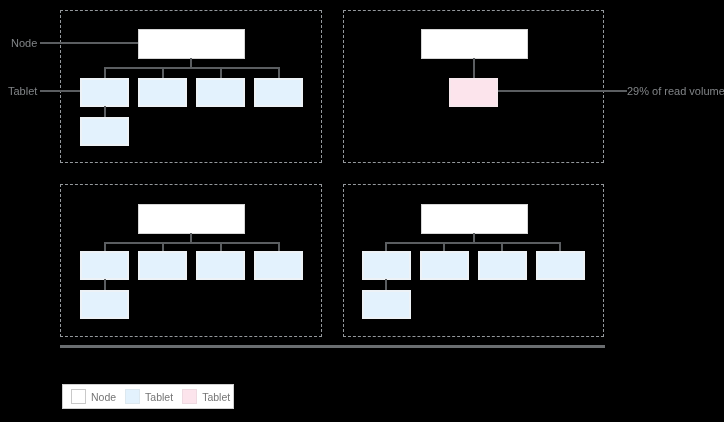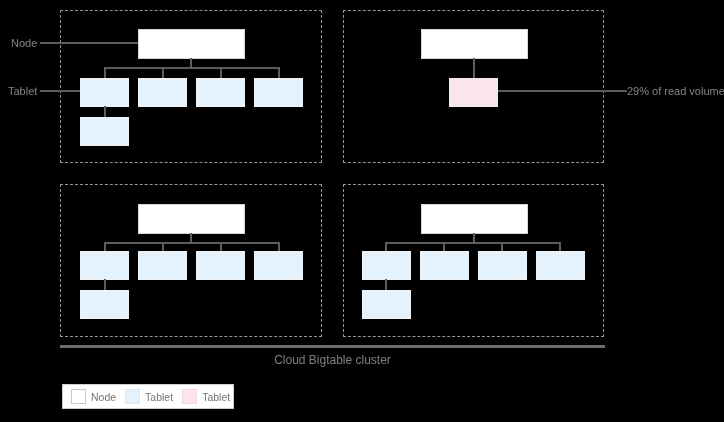--- a/index.html
+++ b/index.html
@@ -156,21 +156,20 @@
   <div class="line" style="left:501px;top:242px;width:2px;height:10px"></div>
   <div class="line" style="left:559px;top:242px;width:2px;height:10px"></div>
   <div class="tablet-box" style="left:362px;top:251px"></div>
   <div class="tablet-box" style="left:420px;top:251px"></div>
   <div class="tablet-box" style="left:478px;top:251px"></div>
   <div class="tablet-box" style="left:536px;top:251px"></div>
   <div class="line" style="left:385px;top:279px;width:2px;height:12px"></div>
   <div class="tablet-box" style="left:362px;top:290px"></div>
 
   <div class="divider"></div>
-  <div class="caption">Cloud Bigtable cluster</div>
 
   <div class="legend">
     <span class="swatch swatch-node"></span>
     <span class="legend-label">Node</span>
     <span class="swatch swatch-tablet"></span>
     <span class="legend-label">Tablet</span>
     <span class="swatch swatch-hot"></span>
     <span class="legend-label">Tablet</span>
   </div>
 

